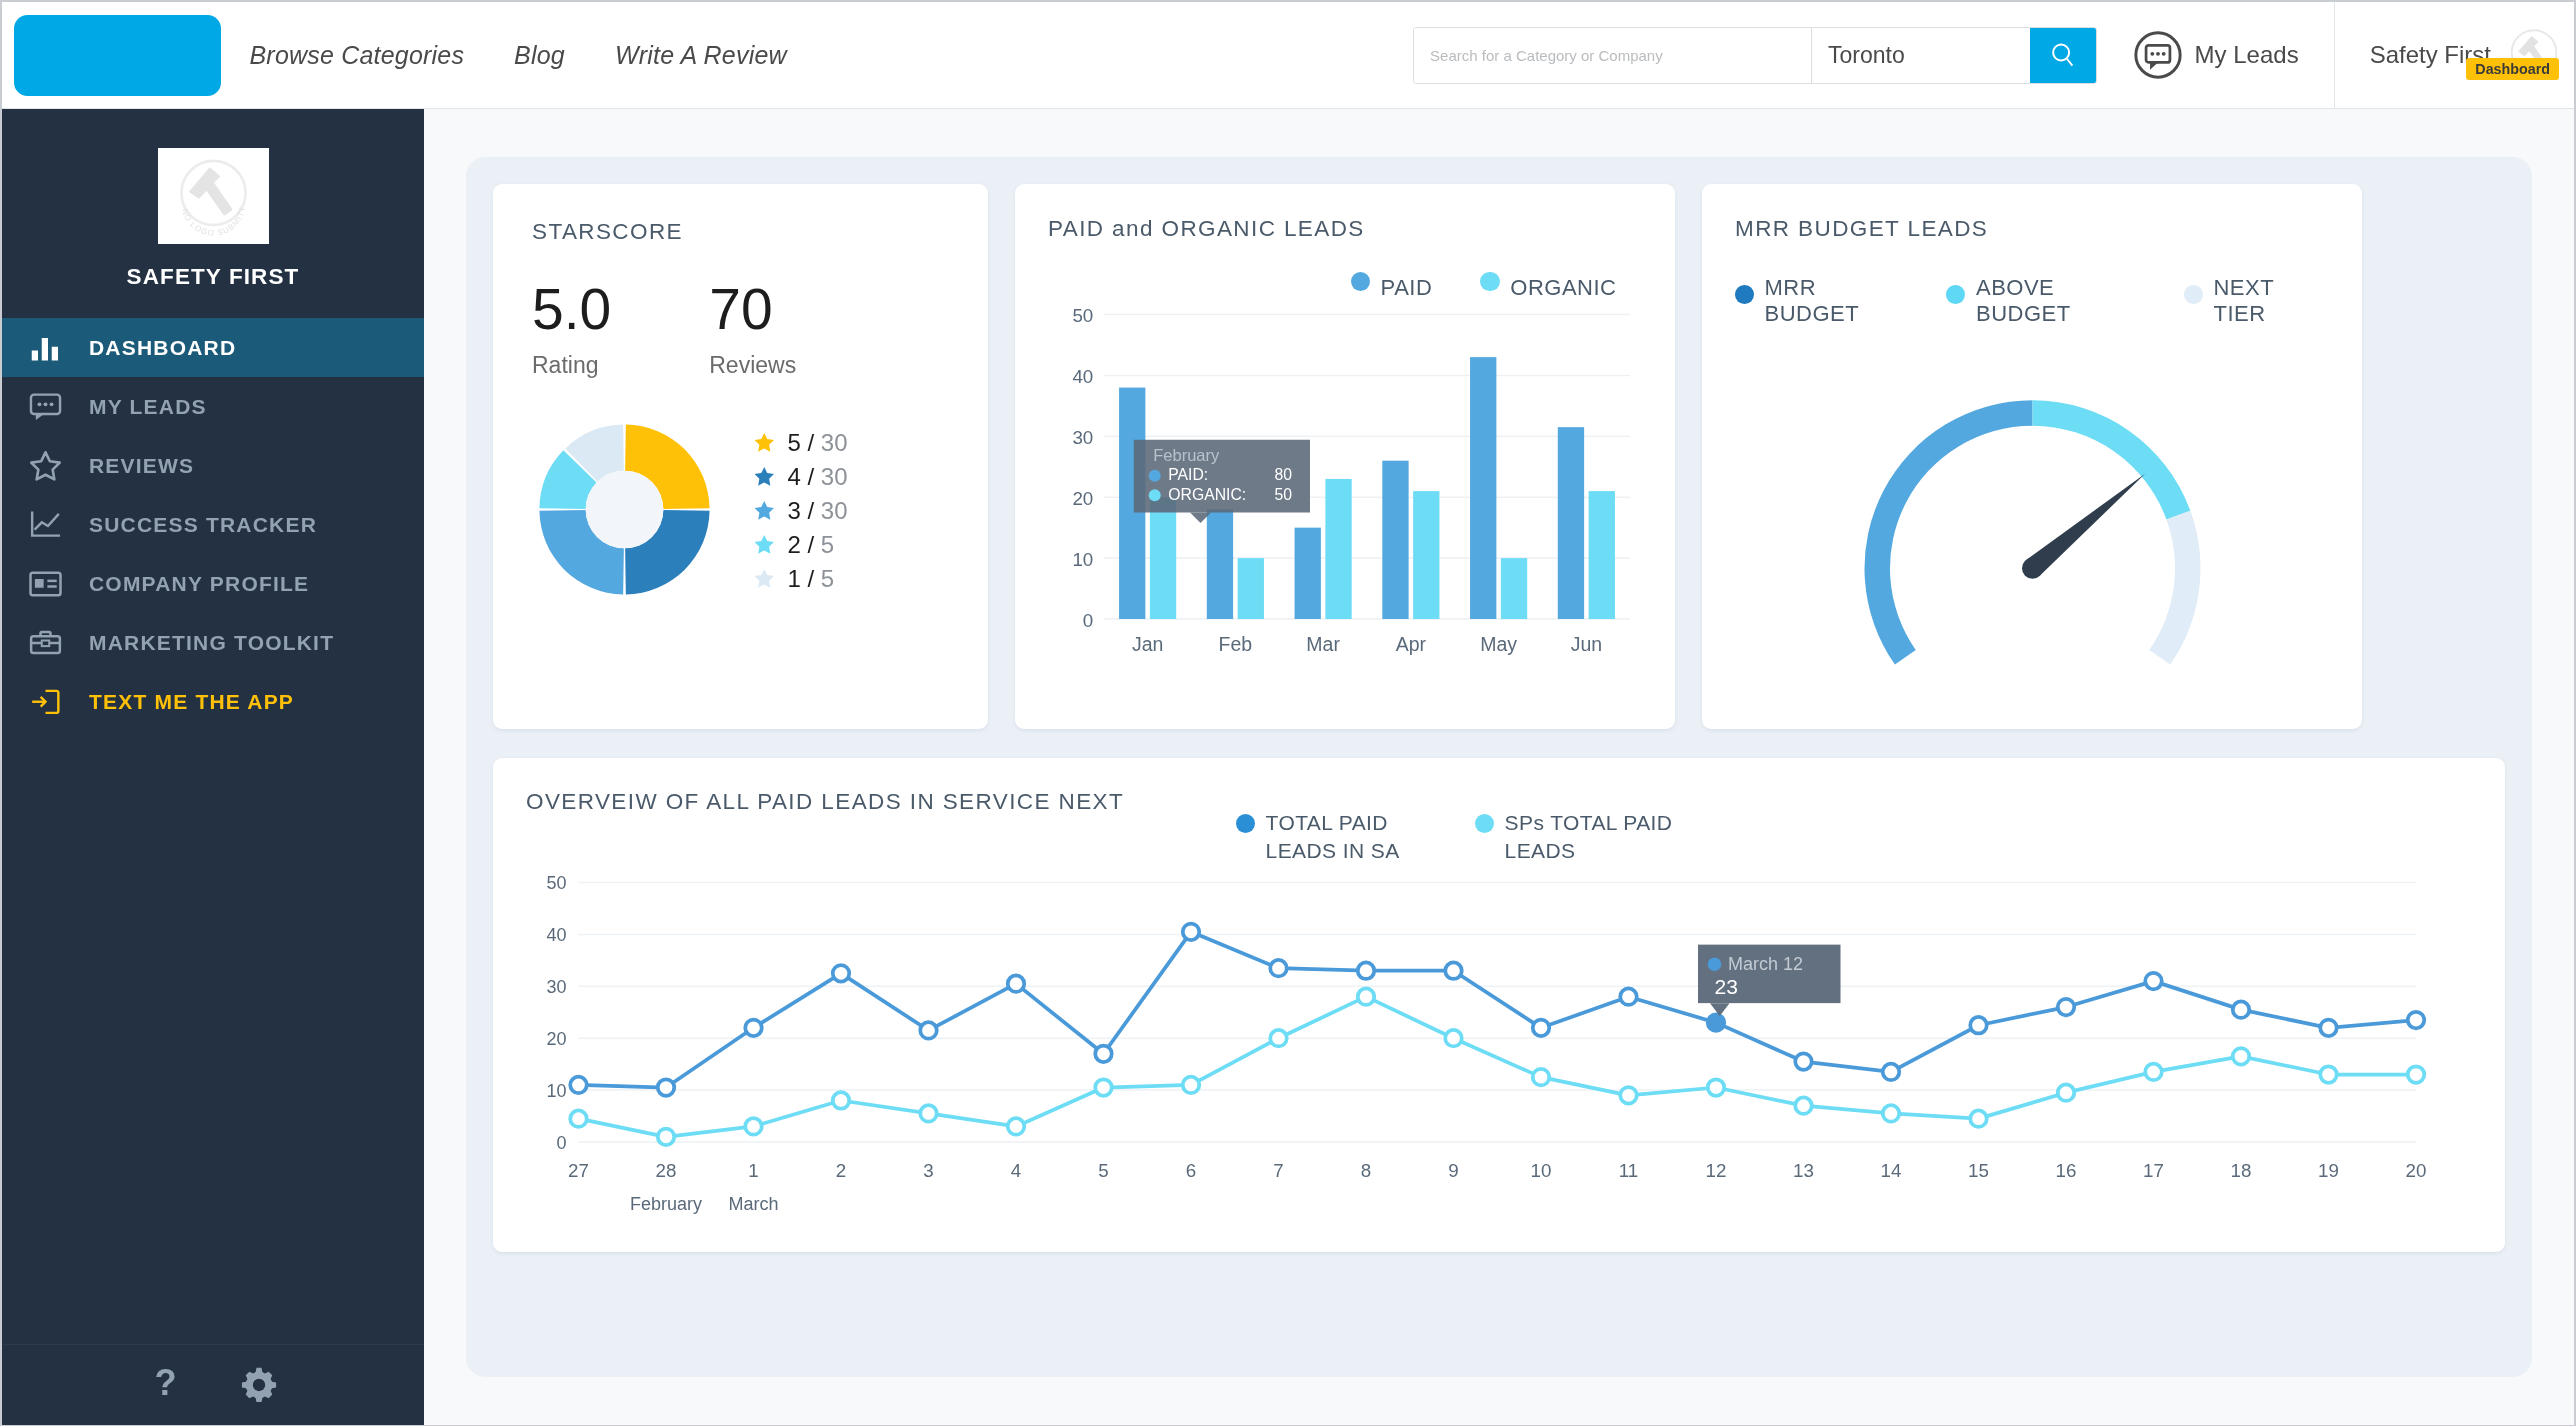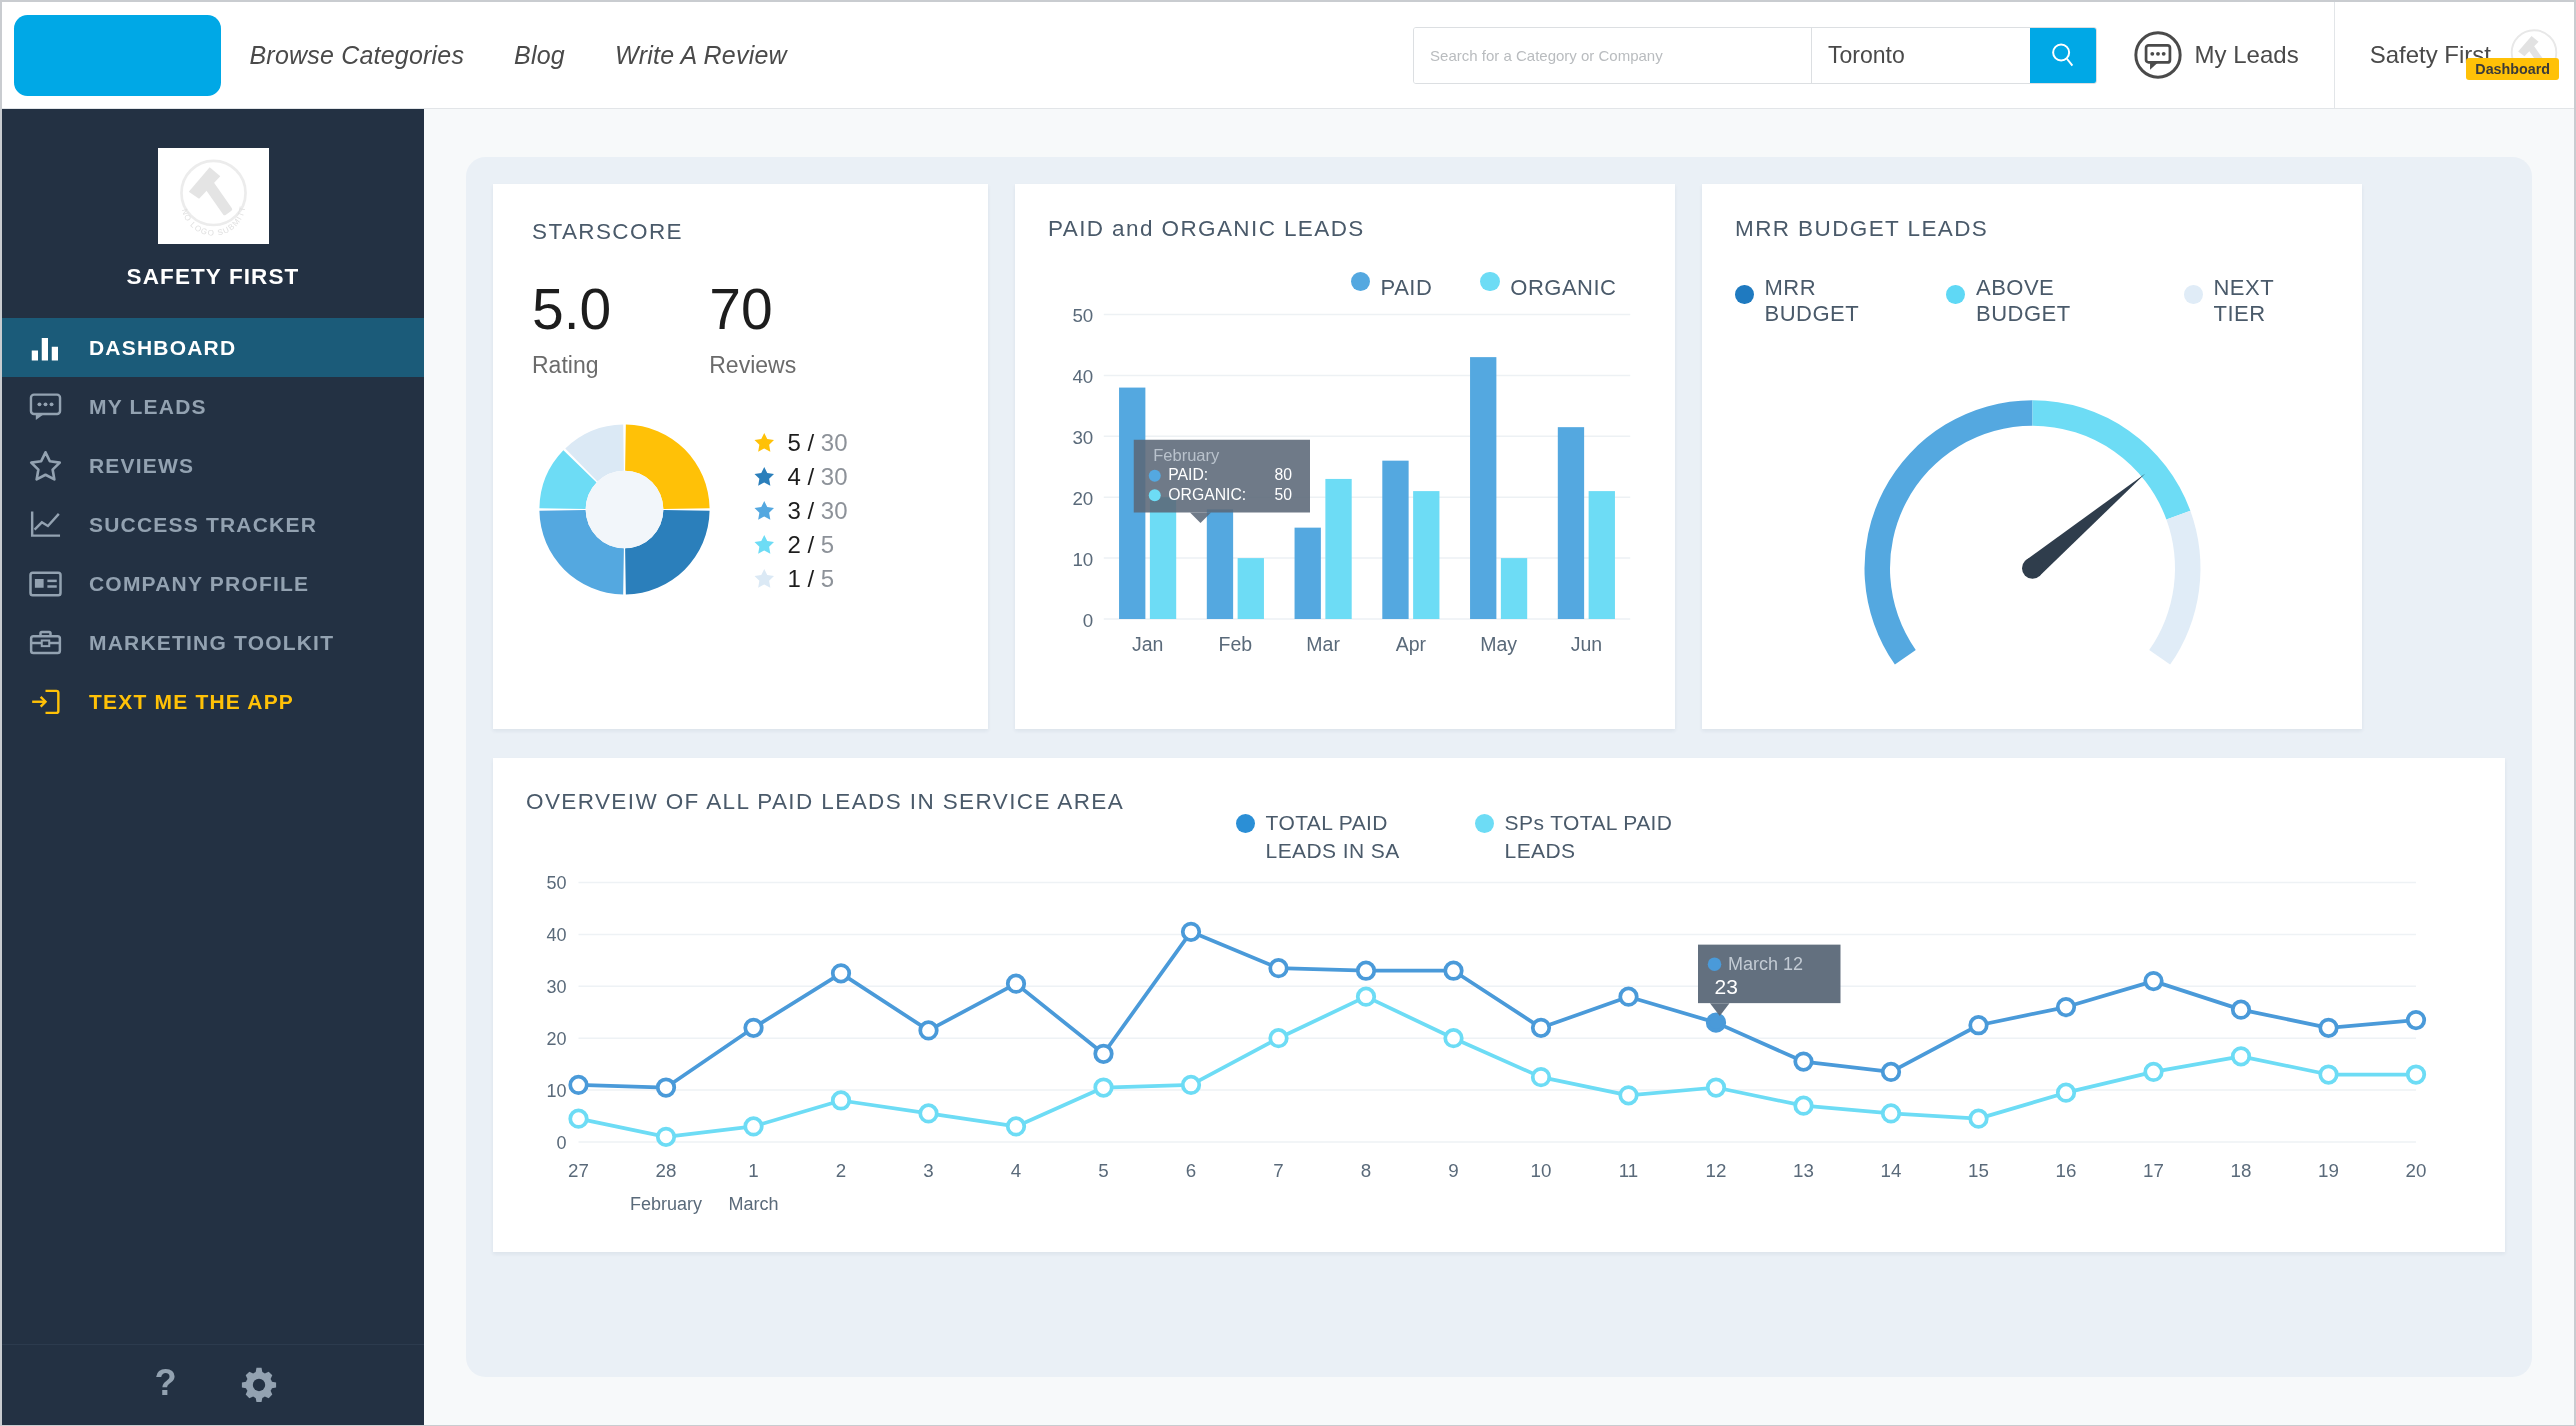--- a/index.html
+++ b/index.html
@@ -110,21 +110,21 @@
   .main {
     position: absolute; top: 107px; left: 422px; right: 0; bottom: 0;
     background: #f7f9fa; padding: 48px 42px;
   }
   .panel {
     background: #eaf0f6; border-radius: 19.5px; padding: 27px;
     height: 100%;
   }
   .row-top { display: flex; gap: 27px; }
   .card {
-    background: #fff; border-radius: 0; box-shadow: 0 1.5px 3.8px rgba(30,50,80,0.07);
+    background: #fff; border-radius: 9px; box-shadow: 0 1.5px 3.8px rgba(30,50,80,0.07);
   }
   .card-title {
     font-size: 22.5px; color: #4a5a6a; letter-spacing: 1.4px;
   }
 
   
   .card-star { width: 495px; height: 545px; padding: 35px 39px; }
   .stats { display: flex; gap: 98px; margin-top: 36px; align-items: flex-end; }
   .stat-num { font-size: 57px; color: #1d1d1d; line-height: 1; font-weight: normal; }
   .stat-lbl { font-size: 23px; color: #6b6b6b; margin-top: 13.5px; }
@@ -471,21 +471,21 @@
                 <path d="M 135 38 A 112 112 0 0 1 240.24557352802174 111.6937439475251 L 224.27079897466132 117.50808638406147 A 95 95 0 0 0 135 55 Z" fill="#6ddcf5"></path>
                 <path d="M 240.24557352802174 111.6937439475251 A 112 112 0 0 1 226.74502896036708 214.24056087131714 L 212.81944420745424 204.4897614533494 A 95 95 0 0 0 224.27079897466132 117.50808638406147 Z" fill="#e0ecf7"></path>
                 <path d="M130.50048673219422,144.63768889816714 L210.07235542565985,87.00681425071915 L139.49951326780578,155.36231110183286 Z" fill="#2f3d4c"></path>
                 <circle cx="135" cy="150" r="7" fill="#2f3d4c"></circle>
               </svg>
           </div>
         </div>
       </div>
 
       <div class="card card-line">
-        <div class="card-title">OVERVEIW OF ALL PAID LEADS IN SERVICE AREA</div>
+        <div class="card-title">OVERVEIW OF ALL PAID LEADS IN SERVICE NEXT</div>
         <div class="line-legend">
           <div class="leg-two">
             <span class="leg-dot" style="background:#2b8fd6"></span>
             <span class="leg-lines">
               <span>TOTAL PAID</span>
               <span>LEADS IN SA</span>
             </span>
           </div>
           <div class="leg-two">
             <span class="leg-dot" style="background:#6ddcf5"></span>

